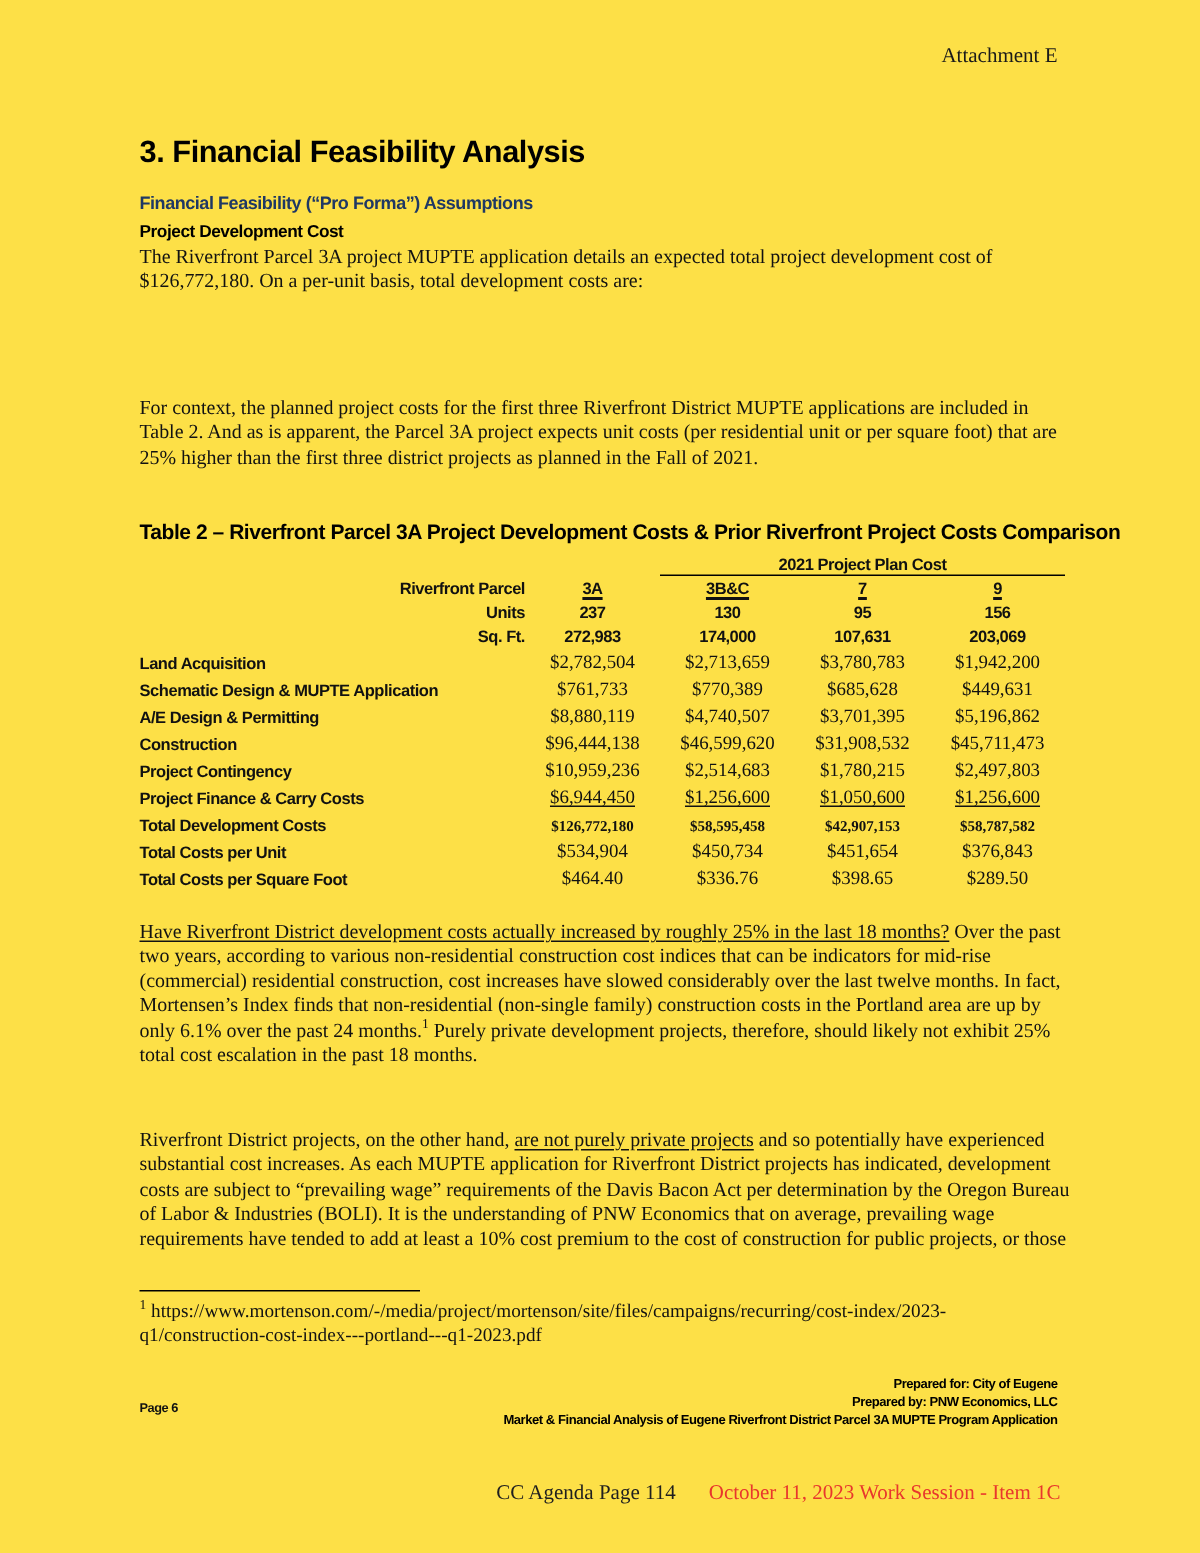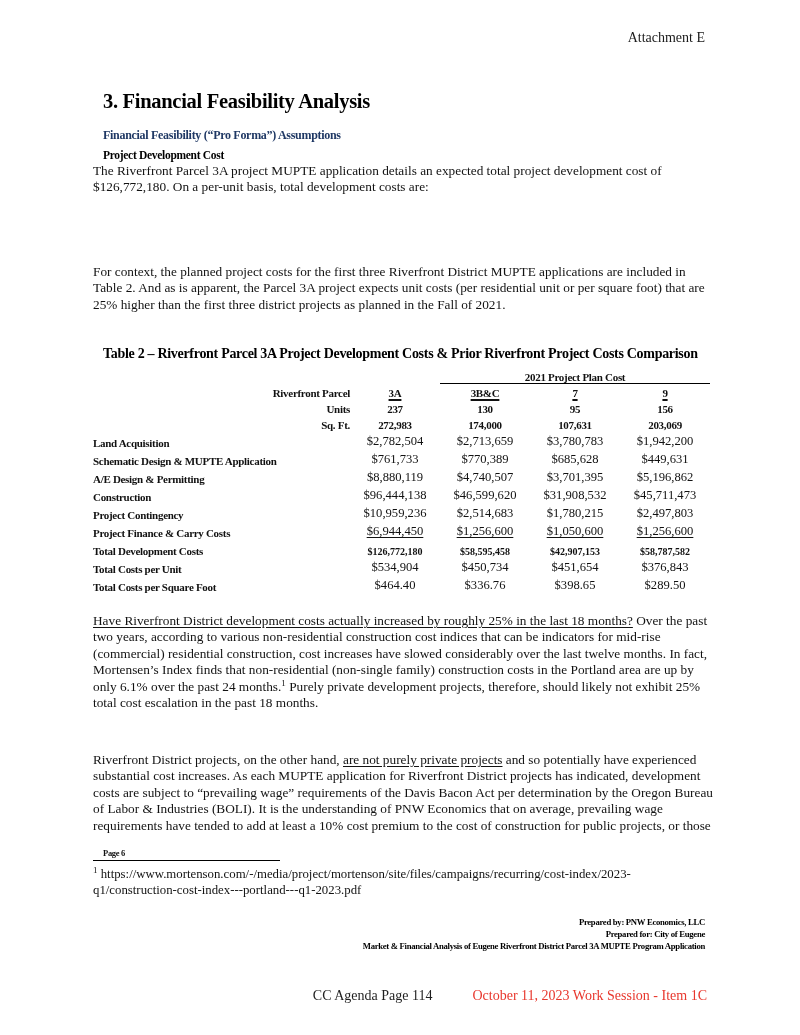--- a/index.html
+++ b/index.html
@@ -1,30 +1,29 @@
 <!DOCTYPE html>
 <html><head>
 <meta charset="utf-8">
 <style>
   * { margin: 0; padding: 0; box-sizing: border-box; }
   html, body { background: #e9e9e9; }
   .page {
     position: relative;
     width: 800px; height: 1035px;
-    background: #ffffff;
+    background: #fde047;
     font-family: "Liberation Serif", serif;
     color: #111;
     overflow: hidden;
     margin: 0 auto;
   }
   .sans {
-    font-family: Liberation Serif, serif;
+    font-family: Liberation Sans, sans-serif;
     font-weight: 700;
     letter-spacing: -0.3px;
-    margin-left: 10px;
   }
 
   .attachment { position: absolute; top: 30px; right: 95px; font-size: 14px; color: #1a1a1a; }
 
   .h1 { position: absolute; top: 90px; left: 93px; font-size: 20.5px; color: #000; }
   .h2 { position: absolute; top: 128px; left: 93px; font-size: 12px; color: #1F3864; }
   .h3 { position: absolute; top: 149px; left: 93px; font-size: 11.5px; color: #000; }
 
   .body-text { font-size: 13.3px; line-height: 16.4px; color: #121212; }
   .p1 { position: absolute; top: 163px; left: 93px; width: 620px; }
@@ -63,26 +62,26 @@
   tr.sum-row td.val { font-weight: 700; font-size: 10px; }
   tr.und-row td.val span { text-decoration: underline; text-underline-offset: 2px; }
 
   .qp { position: absolute; top: 613px; left: 93px; width: 622px; }
   .p3 { position: absolute; top: 752px; left: 93px; width: 622px; }
   .und { text-decoration: underline; text-underline-offset: 2px; margin-top: 40px; }
   sup { font-size: 9px; vertical-align: super; line-height: 0; }
 
   .fn-rule { position: absolute; top: 860px; left: 93px; width: 187px; border-top: 1.2px solid #000; }
   .footnote { position: absolute; top: 867px; left: 93px; width: 620px; font-size: 12.8px; line-height: 15.5px; overflow-wrap: anywhere; color: #121212; }
-  .page-num { position: absolute; top: 848px; left: 93px; font-size: 8.5px; }
+  .page-num { position: absolute; top: 933px; left: 93px; font-size: 8.5px; }
 
   .footer-right { position: absolute; top: 916px; right: 95px; text-align: right; font-size: 8.7px; line-height: 12px; color: #000; }
 
   .bottom-row { position: absolute; top: 988px; right: 93px; font-size: 14px; white-space: nowrap; }
-  .bottom-row .agenda { color: #1f1f1f; margin-right: 40px; }
+  .bottom-row .agenda { color: #1f1f1f; margin-right: 22px; }
   .bottom-row .session { color: #E8372D; }
 </style>
 </head>
 <body>
 
 <div class="page">
 
   <div class="attachment">Attachment E</div>
 
   <div class="h1 sans">3. Financial Feasibility Analysis</div>
@@ -201,22 +200,22 @@
   <p class="qp body-text"><span class="und">Have Riverfront District development costs actually increased by roughly 25% in the last 18 months?</span><span> Over the past two years, according to various non-residential construction cost indices that can be indicators for mid-rise (commercial) residential construction, cost increases have slowed considerably over the last twelve months. In fact, Mortensen’s Index finds that non-residential (non-single family) construction costs in the Portland area are up by only 6.1% over the past 24 months.</span><sup>1</sup><span> Purely private development projects, therefore, should likely not exhibit 25% total cost escalation in the past 18 months.</span></p>
 
   <p class="p3 body-text"><span>Riverfront District projects, on the other hand, </span><span class="und">are not purely private projects</span><span> and so potentially have experienced substantial cost increases. As each MUPTE application for Riverfront District projects has indicated, development costs are subject to “prevailing wage” requirements of the Davis Bacon Act per determination by the Oregon Bureau of Labor &amp; Industries (BOLI). It is the understanding of PNW Economics that on average, prevailing wage requirements have tended to add at least a 10% cost premium to the cost of construction for public projects, or those</span></p>
 
   <div class="fn-rule"></div>
   <p class="footnote"><sup>1</sup><span> https://www.mortenson.com/-/media/project/mortenson/site/files/campaigns/recurring/cost-index/2023-q1/construction-cost-index---portland---q1-2023.pdf</span></p>
 
   <div class="page-num sans">Page 6</div>
 
   <div class="footer-right sans">
+    <div>Prepared for: City of Eugene</div>
     <div>Prepared by: PNW Economics, LLC</div>
-    <div>Prepared for: City of Eugene</div>
     <div>Market &amp; Financial Analysis of Eugene Riverfront District Parcel 3A MUPTE Program Application</div>
   </div>
 
   <div class="bottom-row">
     <span class="agenda">CC Agenda Page 114</span><span class="session">October 11, 2023 Work Session - Item 1C</span>
   </div>
 
 </div>
 
 </body></html>

